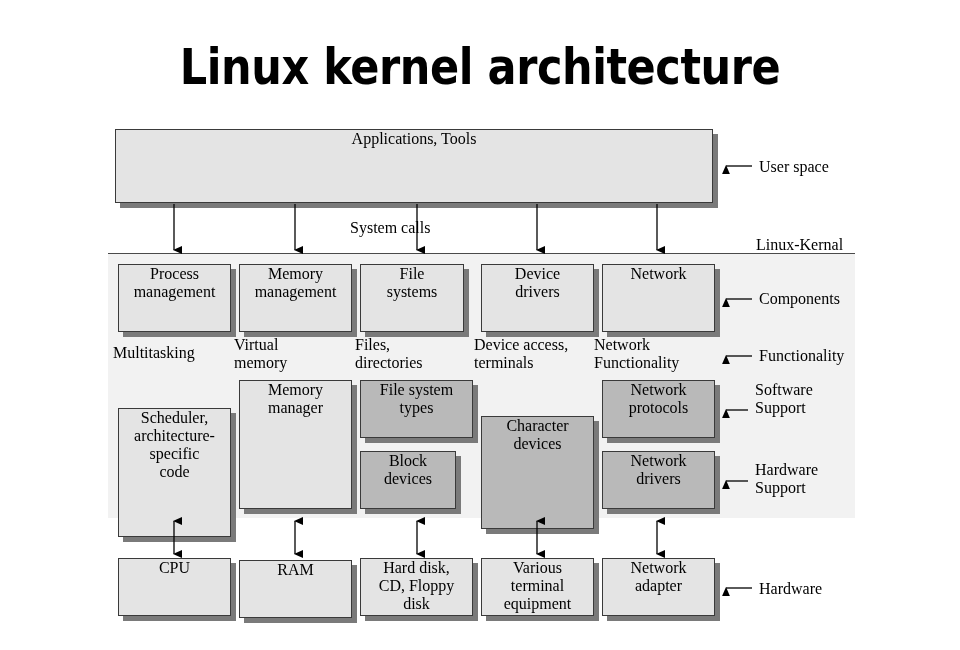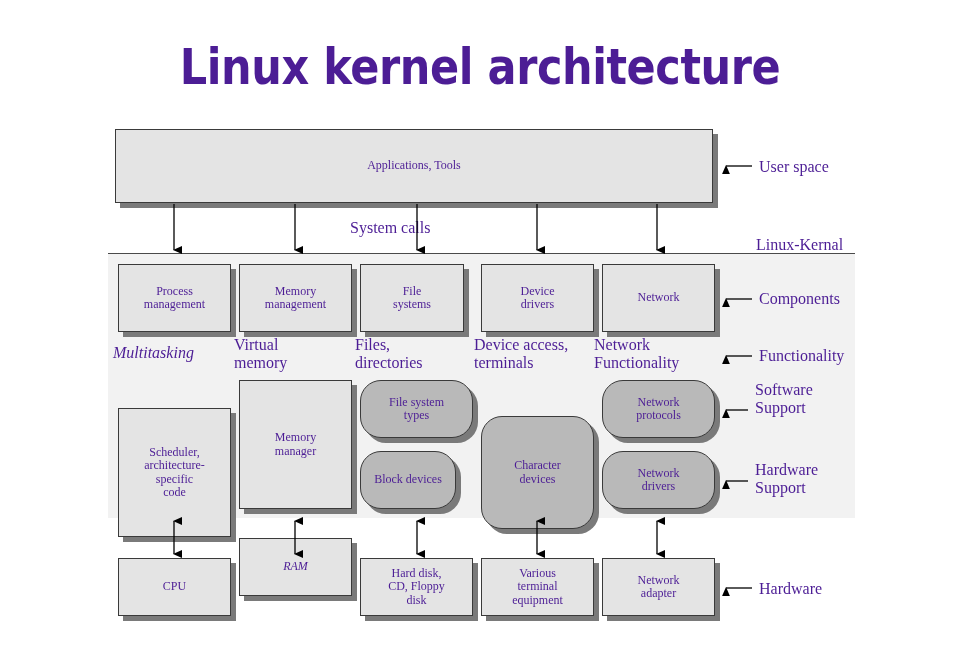--- a/index.html
+++ b/index.html
@@ -7,21 +7,21 @@
     padding: 0;
     background: #ffffff;
   }
   #canvas {
     position: relative;
     width: 960px;
     height: 650px;
     background: #ffffff;
     overflow: hidden;
     font-family: "Liberation Serif", "DejaVu Serif", serif;
-    color: #4c1d95;
+    color: #000000;
   }
 
   
   .title {
     position: absolute;
     left: 0;
     top: 42px;
     width: 960px;
     text-align: center;
     font-family: "DejaVu Sans", "Liberation Sans", sans-serif;
@@ -47,29 +47,28 @@
   }
 
   
   .box {
     position: absolute;
     box-sizing: border-box;
     border: 1px solid #3a3a3a;
     background: #e4e4e4;
     box-shadow: 5px 5px 0 0 #7a7a7a;
     display: flex;
-    align-items: center;
+    align-items: flex-start;
     justify-content: center;
     text-align: center;
     line-height: 1.12;
-    font-size: 12px;
+    font-size: 16px;
   }
   .box.dark {
     background: #b9b9b9;
-    border-radius: 21px;
   }
   .box.light {
     background: #e4e4e4;
   }
   .box-label {
     display: block;
     padding: 0 4px;
     white-space: pre-line;
   }
 
@@ -123,21 +122,21 @@
   </div>
   <div class="box light" style="left:481px; top:264px; width:113px; height:68px;">
     <span class="box-label">Device
 drivers</span>
   </div>
   <div class="box light" style="left:602px; top:264px; width:113px; height:68px;">
     <span class="box-label">Network</span>
   </div>
   <div class="txt left-al" style="left:759px; top:290px; width:120px;">Components</div>
 
-  <div class="txt" style="left:113px; top:344px; width:123px;font-style:italic;">Multitasking</div>
+  <div class="txt" style="left:113px; top:344px; width:123px;">Multitasking</div>
   <div class="txt" style="left:234px; top:336px; width:123px;">Virtual
 memory</div>
   <div class="txt" style="left:355px; top:336px; width:123px;">Files,
 directories</div>
   <div class="txt" style="left:474px; top:336px; width:128px;">Device access,
 terminals</div>
   <div class="txt" style="left:594px; top:336px; width:129px;">Network
 Functionality</div>
   <div class="txt left-al" style="left:759px; top:347px; width:130px;">Functionality</div>
 
@@ -176,21 +175,21 @@
   </div>
 
   <div class="txt left-al" style="left:755px; top:381px; width:130px;">Software
 Support</div>
   <div class="txt left-al" style="left:755px; top:461px; width:130px;">Hardware
 Support</div>
 
   <div class="box light" style="left:118px; top:558px; width:113px; height:58px;">
     <span class="box-label">CPU</span>
   </div>
-  <div class="box light" style="left:239px; top:538px; width:113px; height:58px;font-style:italic;">
+  <div class="box light" style="left:239px; top:560px; width:113px; height:58px;">
     <span class="box-label">RAM</span>
   </div>
   <div class="box light" style="left:360px; top:558px; width:113px; height:58px;">
     <span class="box-label">Hard disk,
 CD, Floppy
 disk</span>
   </div>
   <div class="box light" style="left:481px; top:558px; width:113px; height:58px;">
     <span class="box-label">Various
 terminal

